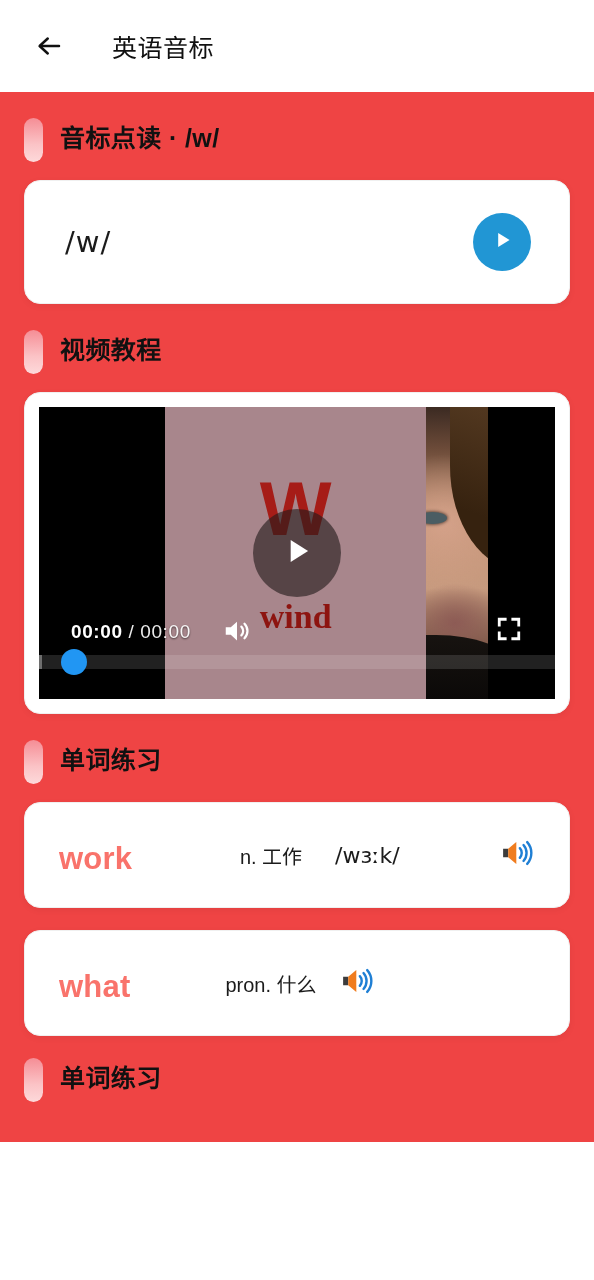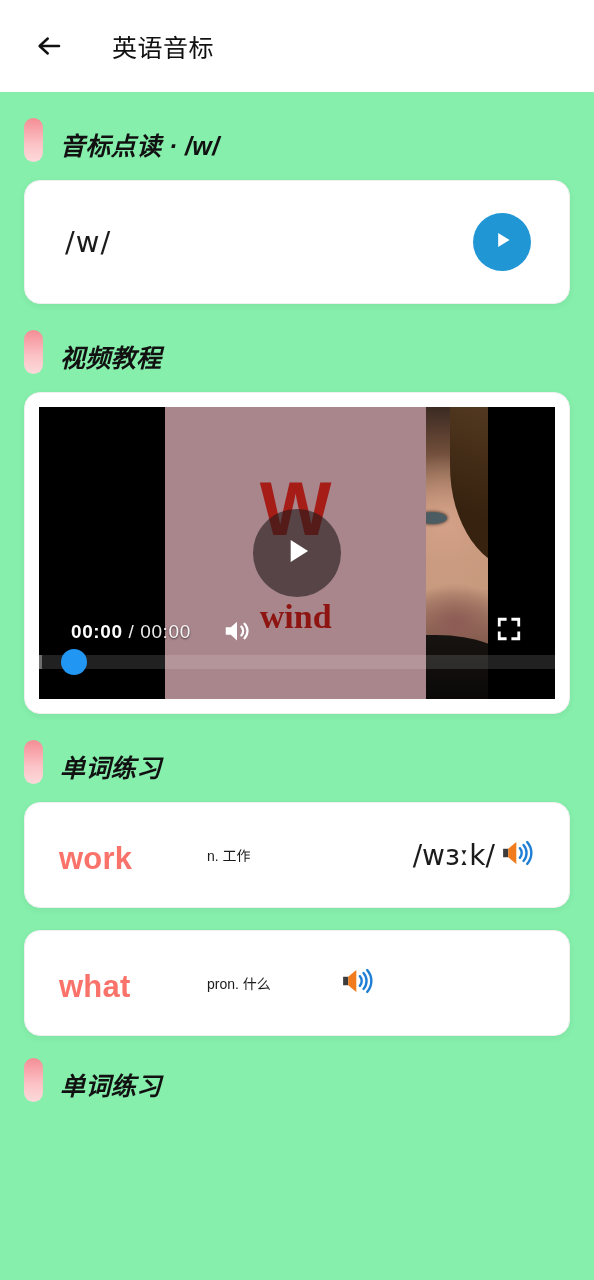--- a/index.html
+++ b/index.html
@@ -13,23 +13,23 @@
 
   body {
     background: #ffffff;
     font-family: "Liberation Sans", "DejaVu Sans", sans-serif;
     color: #141414;
     -webkit-font-smoothing: antialiased;
   }
 
   .screen {
     width: 594px;
-    height: 1280px;
+    height: 1142px;
     position: relative;
-    background: #86efac;
+    background: #ef4444;
     overflow: hidden;
   }
 
   
   .appbar {
     height: 92px;
     display: flex;
     align-items: center;
     padding: 0 28px;
     background: #ffffff;
@@ -49,25 +49,24 @@
     font-weight: 400;
     color: #111111;
     letter-spacing: 0.5px;
     margin-left: 42px;
     white-space: nowrap;
   }
 
   
   .section-head {
     display: flex;
-    align-items: flex-end;
+    align-items: flex-start;
     padding: 0 24px;
     margin-top: 26px;
     margin-bottom: 18px;
-    font-style: italic;
   }
   .section-bar {
     width: 19px;
     height: 44px;
     border-radius: 10px;
     background: linear-gradient(180deg, #f58d95 0%, #fbc3c6 60%, #fdd9da 100%);
     flex: 0 0 auto;
   }
   .section-title {
     margin-left: 17px;
@@ -334,35 +333,35 @@
   .word-term {
     font-size: 31px;
     font-weight: 700;
     color: #f9736b;
     letter-spacing: 0.2px;
     flex: 0 0 148px;
     font-family: "Liberation Sans", sans-serif;
     margin-top: 8px;
   }
   .word-meaning {
-    font-size: 14px;
+    font-size: 20px;
     font-weight: 400;
     color: #1b1b1b;
     flex: 0 0 auto;
     min-width: 128px;
     white-space: nowrap;
+    text-align: center;
   }
   .word-phonetic {
-    font-size: 28px;
+    font-size: 22px;
     font-weight: 400;
     color: #1b1b1b;
     flex: 1 1 auto;
     white-space: nowrap;
     font-family: "DejaVu Sans", "Liberation Sans", sans-serif;
-    text-align: right;
   }
   .word-speaker {
     flex: 0 0 auto;
     width: 44px;
     height: 44px;
     display: flex;
     align-items: center;
     justify-content: center;
     cursor: pointer;
   }

